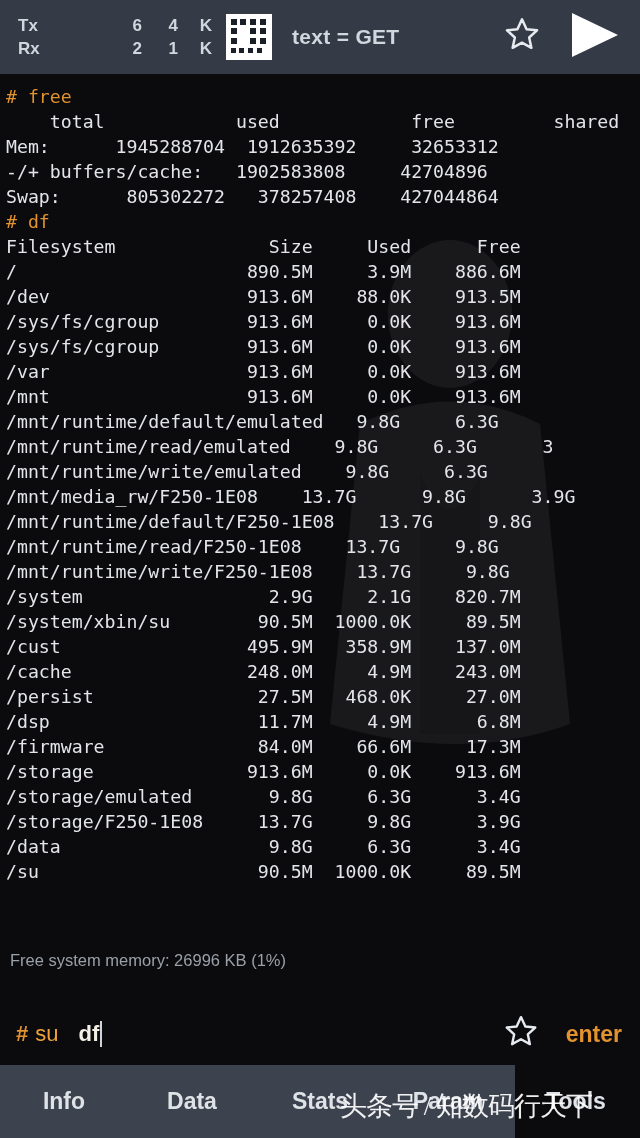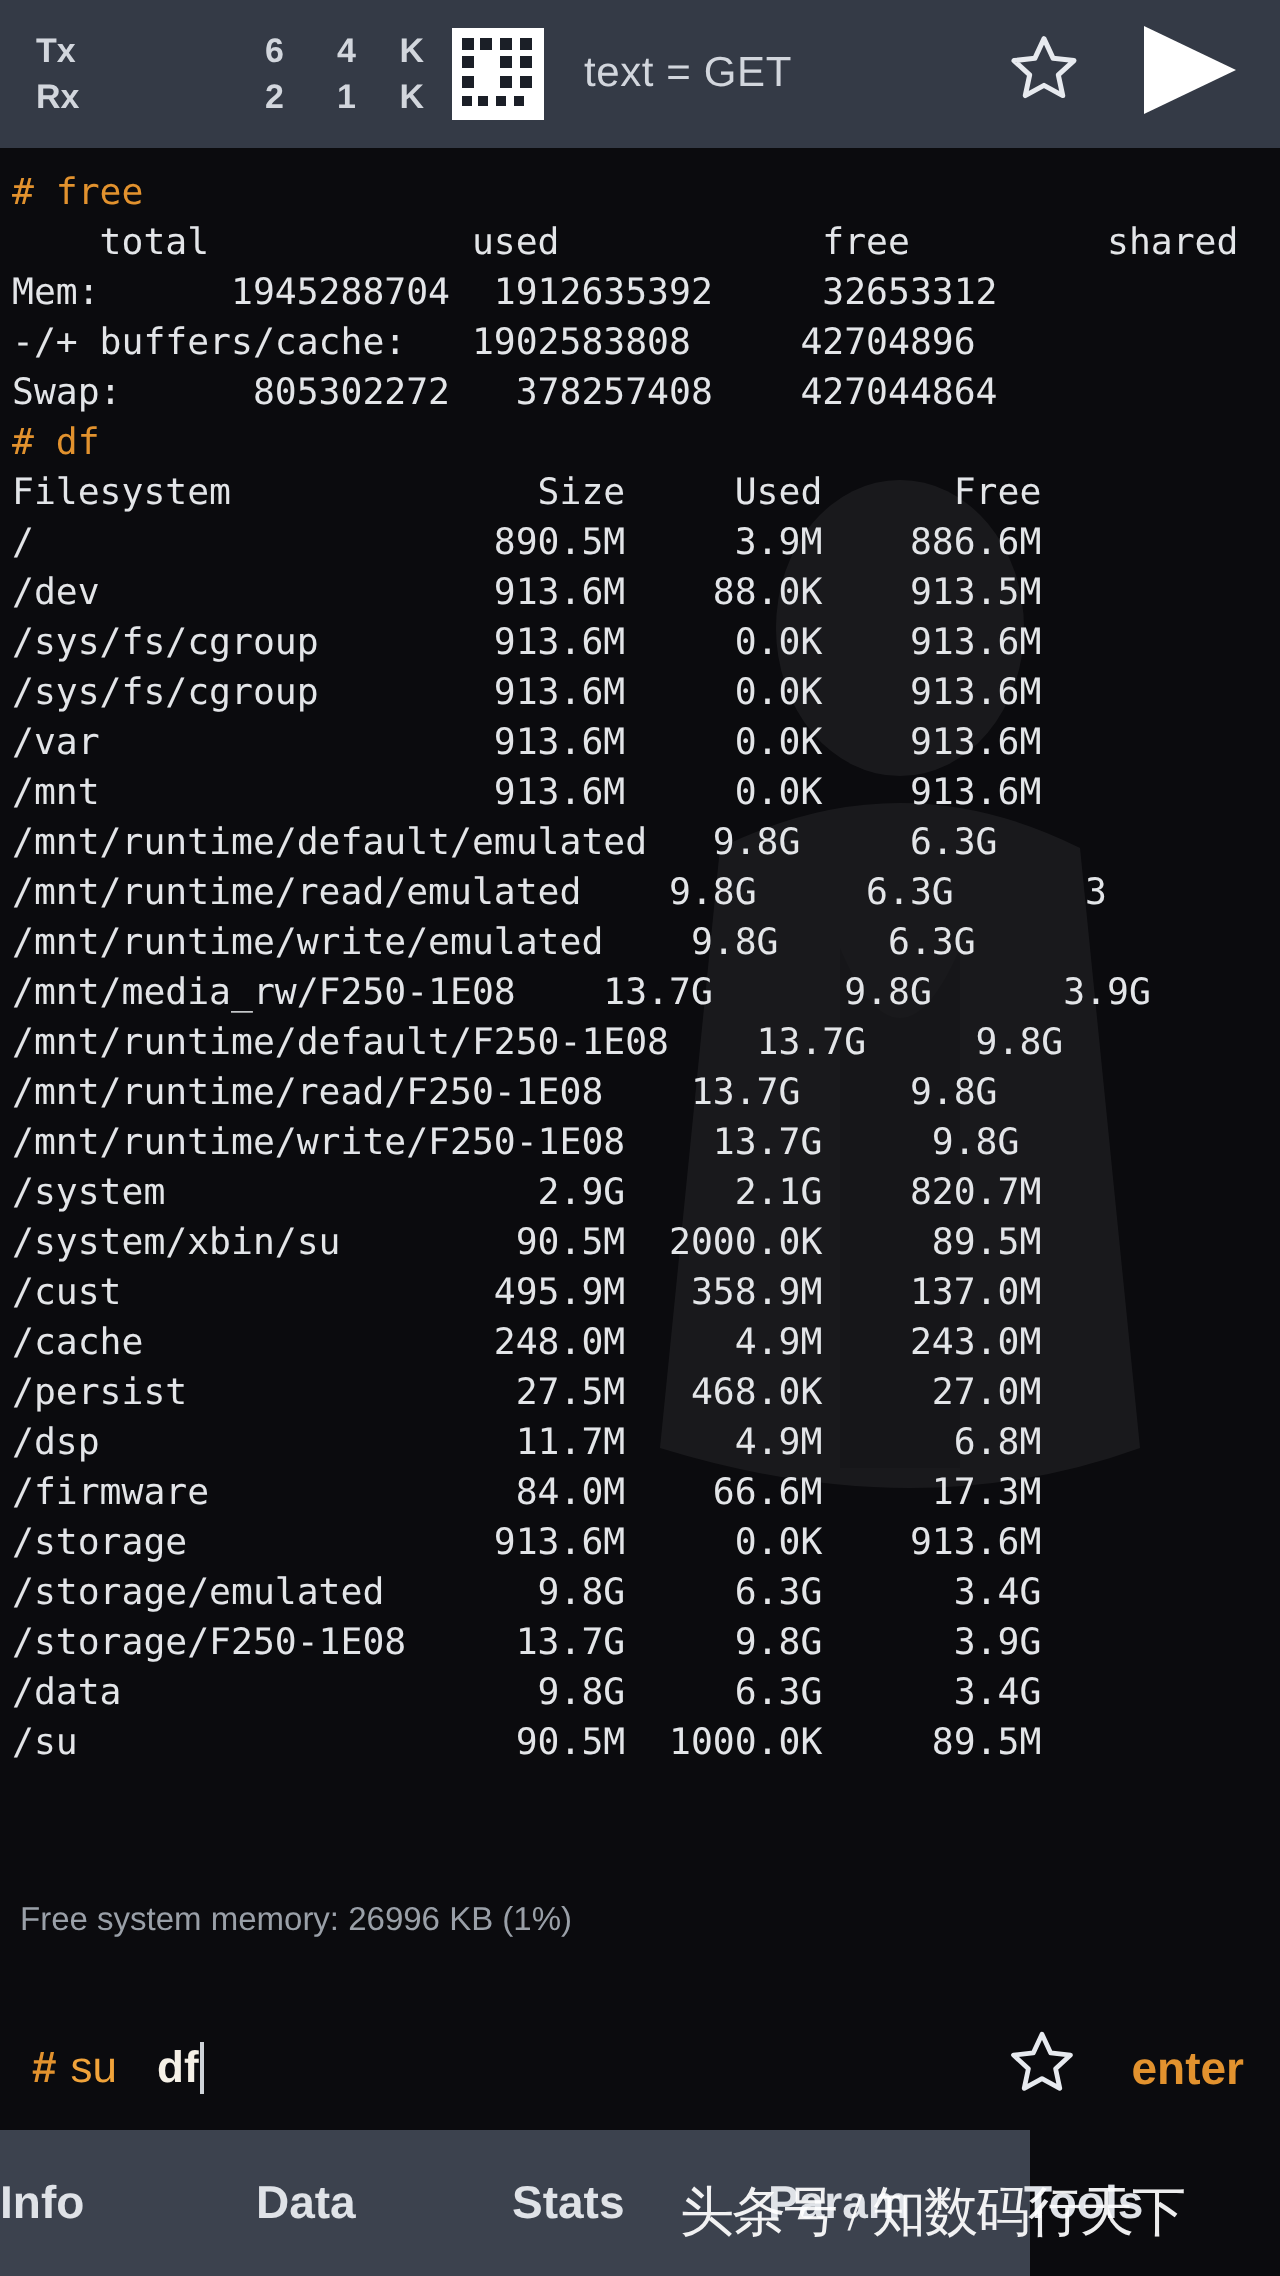--- a/index.html
+++ b/index.html
@@ -59,21 +59,21 @@
     background: #ffffff;
     padding: 3px;
     box-sizing: border-box;
     display: block;
   }
   .qr-icon svg { display: block; }
 
   .mode-label {
     margin-left: 20px;
     font-size: 21px;
-    font-weight: normal;
+    font-weight: bold;
     color: #d2d6dd;
     letter-spacing: 0.3px;
     white-space: nowrap;
   }
   .header-spacer { flex: 1 1 auto; }
 
   .star-icon-hdr {
     flex: 0 0 auto;
     margin-right: 22px;
     display: block;
@@ -185,20 +185,21 @@
     position: absolute;
     right: 0; top: 0; bottom: 0;
     width: 125px;
     background: #0b0b0e;
     z-index: 0;
   }
   .tab {
     position: relative;
     z-index: 1;
     flex: 1 1 0;
+    text-align: center;
     color: #dfe2e7;
     font-size: 23px;
     font-weight: bold;
   }
   .watermark {
     position: absolute;
     z-index: 3;
     left: 340px;
     top: 1088px;
     font-size: 27px;
@@ -291,21 +292,21 @@
 <span>/var                  913.6M     0.0K    913.6M     </span>
 <span>/mnt                  913.6M     0.0K    913.6M     </span>
 <span>/mnt/runtime/default/emulated   9.8G     6.3G</span>
 <span>/mnt/runtime/read/emulated    9.8G     6.3G      3</span>
 <span>/mnt/runtime/write/emulated    9.8G     6.3G</span>
 <span>/mnt/media_rw/F250-1E08    13.7G      9.8G      3.9G</span>
 <span>/mnt/runtime/default/F250-1E08    13.7G     9.8G</span>
 <span>/mnt/runtime/read/F250-1E08    13.7G     9.8G     </span>
 <span>/mnt/runtime/write/F250-1E08    13.7G     9.8G</span>
 <span>/system                 2.9G     2.1G    820.7M    </span>
-<span>/system/xbin/su        90.5M  2000.0K     89.5M    </span>
+<span>/system/xbin/su        90.5M  1000.0K     89.5M    </span>
 <span>/cust                 495.9M   358.9M    137.0M    </span>
 <span>/cache                248.0M     4.9M    243.0M    </span>
 <span>/persist               27.5M   468.0K     27.0M    </span>
 <span>/dsp                   11.7M     4.9M      6.8M    </span>
 <span>/firmware              84.0M    66.6M     17.3M</span>
 <span>/storage              913.6M     0.0K    913.6M    </span>
 <span>/storage/emulated       9.8G     6.3G      3.4G    </span>
 <span>/storage/F250-1E08     13.7G     9.8G      3.9G    </span>
 <span>/data                   9.8G     6.3G      3.4G    </span>
 <span>/su                    90.5M  1000.0K     89.5M    </span></pre>

